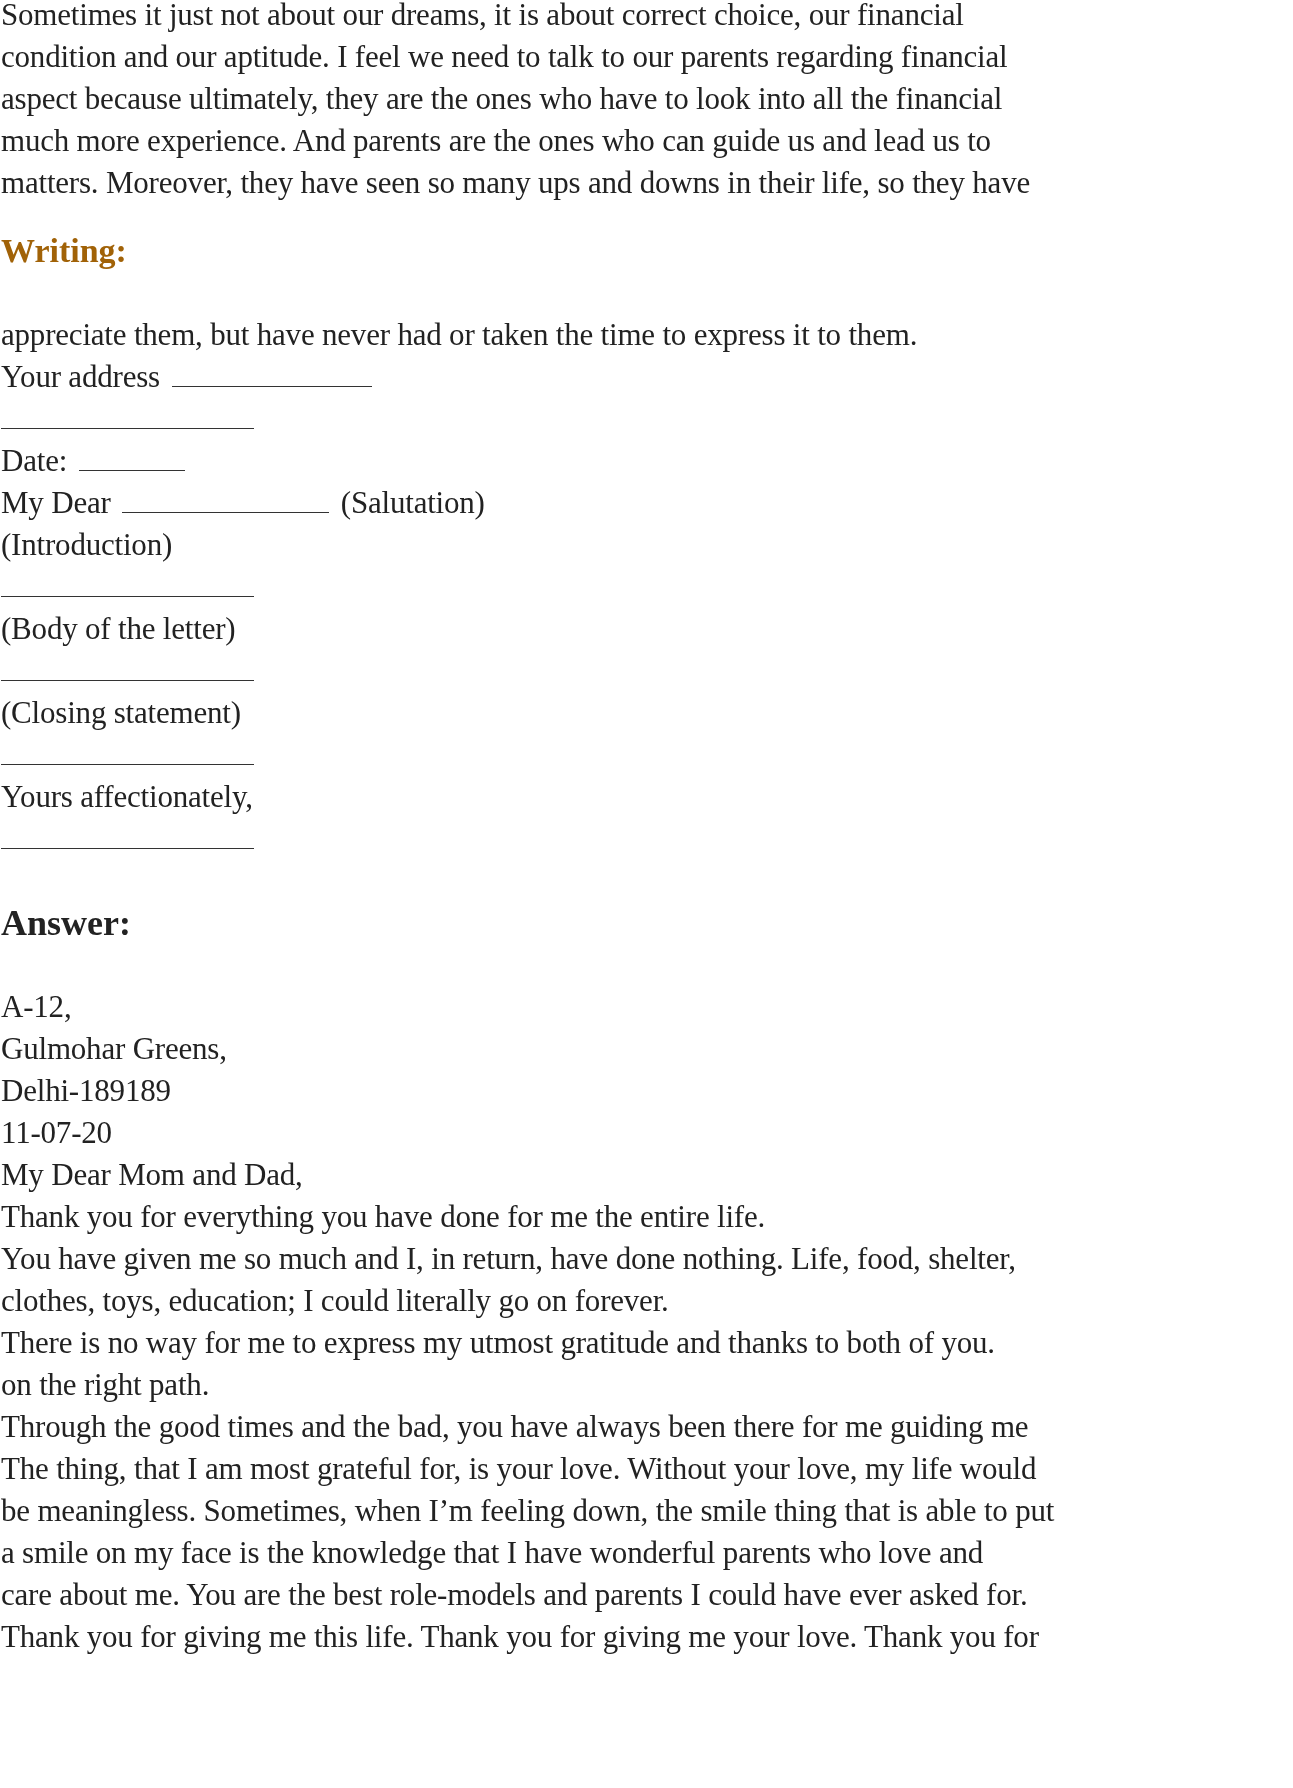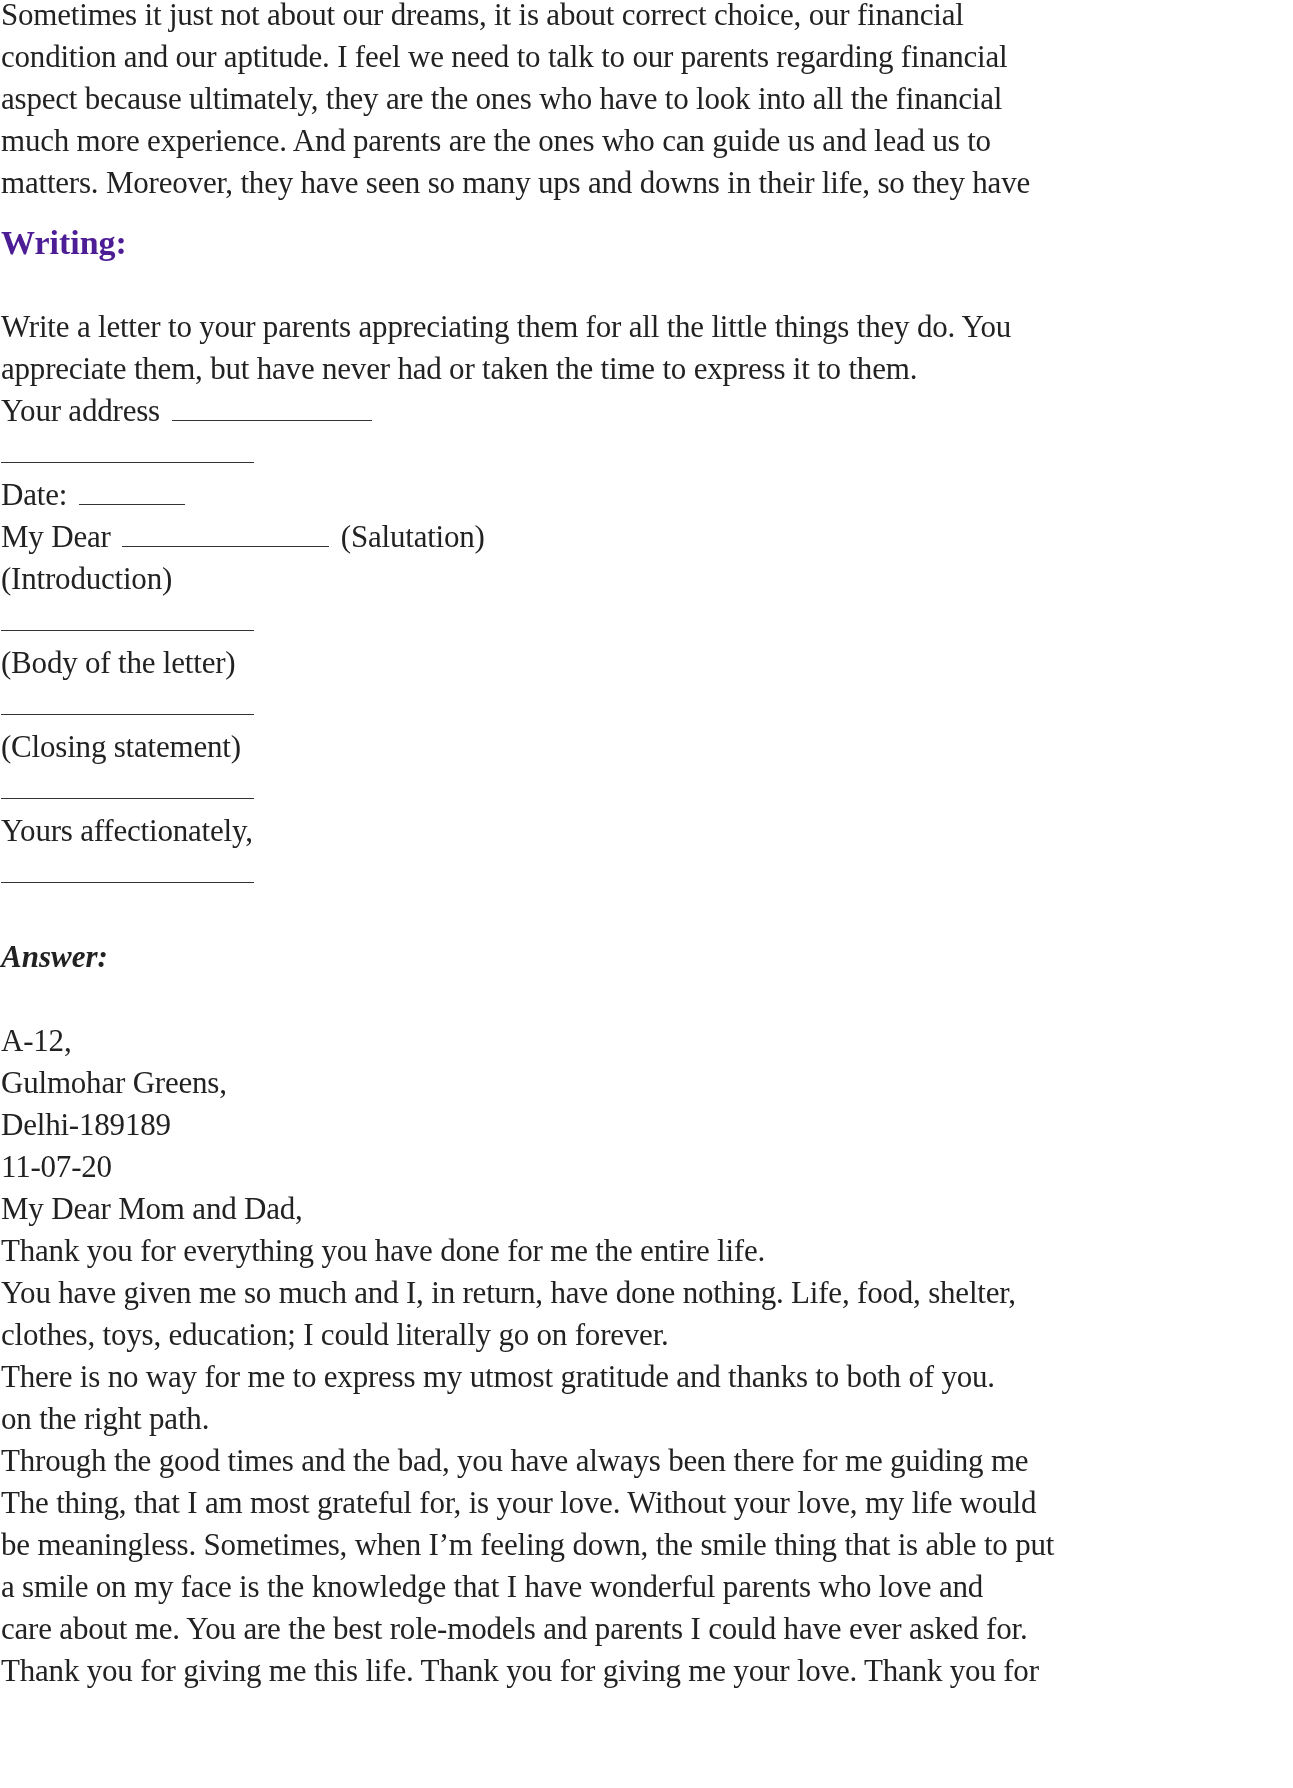--- a/index.html
+++ b/index.html
@@ -24,33 +24,32 @@
     .line {
       font-size: 31px;
       line-height: 42px;
       white-space: nowrap;
       letter-spacing: -0.2px;
     }
     .para { margin: 0; }
     .heading-writing {
       font-size: 34px;
       font-weight: bold;
-      color: #4c1d95;
+      color: #a16207;
       line-height: 42px;
-      margin-top: 18px;
+      margin-top: 26px;
       margin-bottom: 42px;
     }
     .heading-answer {
-      font-size: 31px;
+      font-size: 36px;
       font-weight: bold;
       color: #222222;
       line-height: 42px;
       margin-top: 42px;
       margin-bottom: 42px;
-      font-style: italic;
     }
     .blank-line {
       display: block;
       height: 42px;
       position: relative;
     }
     .blank-line .rule {
       position: absolute;
       left: 0;
       top: 30px;
@@ -77,21 +76,20 @@
     <div class="line">Sometimes it just not about our dreams, it is about correct choice, our financial</div>
     <div class="line">condition and our aptitude. I feel we need to talk to our parents regarding financial</div>
     <div class="line">aspect because ultimately, they are the ones who have to look into all the financial</div>
     <div class="line">much more experience. And parents are the ones who can guide us and lead us to</div>
     <div class="line">matters. Moreover, they have seen so many ups and downs in their life, so they have</div>
   </div>
 
   <div class="heading-writing">Writing:</div>
 
   <div class="para">
-    <div class="line">Write a letter to your parents appreciating them for all the little things they do. You</div>
     <div class="line">appreciate them, but have never had or taken the time to express it to them.</div>
   </div>
 
   <div class="para">
     <div class="line">
       <span>Your address</span>
       <span class="inline-blank ib-address"></span>
     </div>
     <div class="blank-line">
         <span class="rule"></span>

